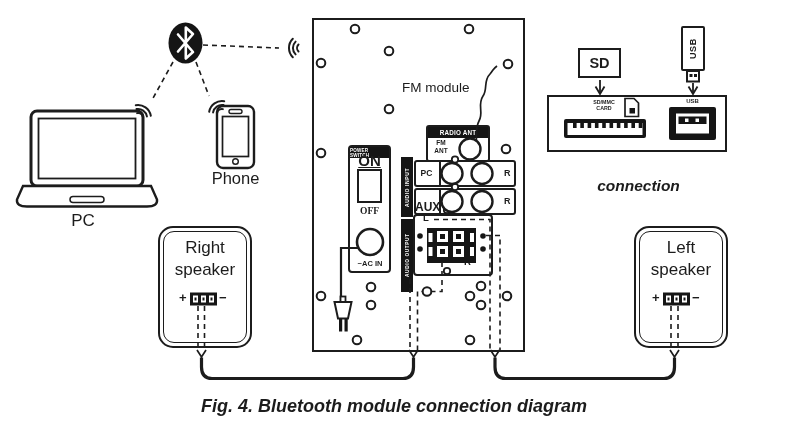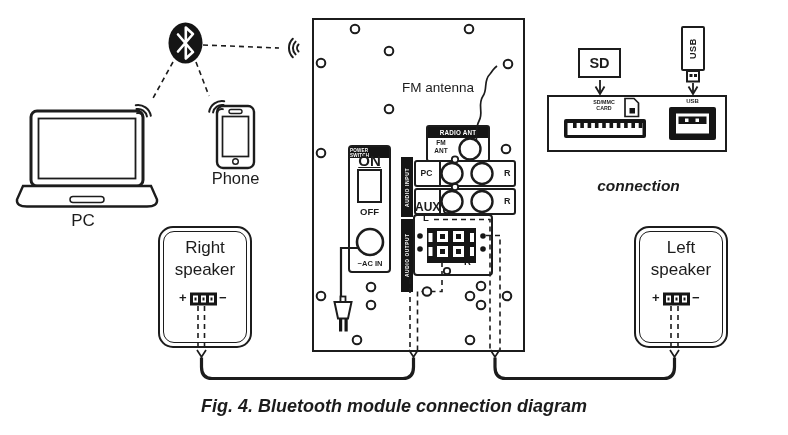--- a/index.html
+++ b/index.html
@@ -32,21 +32,21 @@
   </div>
 
   <div class="abs" style="left:681px;top:26px;width:24px;height:45px;border:2.2px solid #1c1c1c;background:#fff;border-radius:2px;">
     <span class="vtext" style="font-size:9px;color:#1c1c1c;">USB</span>
   </div>
 
   <div class="abs box" style="left:348px;top:145px;width:43px;height:128px;border-radius:4px;">
     <div class="blkhdr" style="height:11px;font-size:4.6px;">POWER SWITCH</div>
   </div>
   <div class="abs ctr b" style="left:349px;top:152px;width:41px;font-size:15px;text-decoration:underline;">ON</div>
-  <div class="abs ctr b" style="left:349px;top:206px;width:41px;font-size:9.5px;">OFF</div>
+  <div class="abs ctr b" style="left:349px;top:206px;width:41px;font-size:9.5px;font-family:Liberation Serif, serif;">OFF</div>
   <div class="abs ctr b" style="left:346px;top:259px;width:48px;font-size:7.5px;">~AC IN</div>
 
   <div class="abs box" style="left:426px;top:125px;width:64px;height:37px;">
     <div class="blkhdr" style="height:10.5px;font-size:6.3px;">RADIO ANT</div>
   </div>
   <div class="abs ctr b lbl" style="left:427px;top:139px;width:28px;font-size:6.5px;line-height:7.5px;">
     <span>FM</span><br>
     <span>ANT</span>
   </div>
 
@@ -85,21 +85,21 @@
   <div class="abs" style="left:639px;top:231px;width:84px;height:112px;border:1.5px solid #1c1c1c;border-radius:11px;"></div>
   <div class="abs ctr lbl" style="left:636px;top:237px;width:90px;font-size:17px;line-height:22px;">
     <span>Left</span><br>
     <span>speaker</span>
   </div>
   <div class="abs b" style="left:652px;top:290px;font-size:13px;">+</div>
   <div class="abs b" style="left:692px;top:290px;font-size:13px;">−</div>
 
   <div class="abs ctr" style="left:56px;top:211px;width:54px;font-size:17px;">PC</div>
   <div class="abs ctr" style="left:203px;top:169px;width:65px;font-size:16.5px;">Phone</div>
-  <div class="abs" style="left:402px;top:80px;font-size:13.5px;">FM antenna</div>
+  <div class="abs" style="left:402px;top:80px;font-size:13.5px;">FM module</div>
 
   <div class="abs ctr b lbl" style="left:584px;top:99px;width:40px;font-size:5.3px;line-height:6px;">
     <span>SD/MMC</span><br>
     <span>CARD</span>
   </div>
   <div class="abs ctr b" style="left:679px;top:98px;width:27px;font-size:6px;">USB</div>
 
   <div class="abs ctr b" style="left:550px;top:177px;width:177px;font-size:15.5px;font-style:italic;">connection</div>
 
   <div class="abs ctr b" style="left:148px;top:396px;width:492px;font-size:18px;font-style:italic;">Fig. 4. Bluetooth module connection diagram</div>

